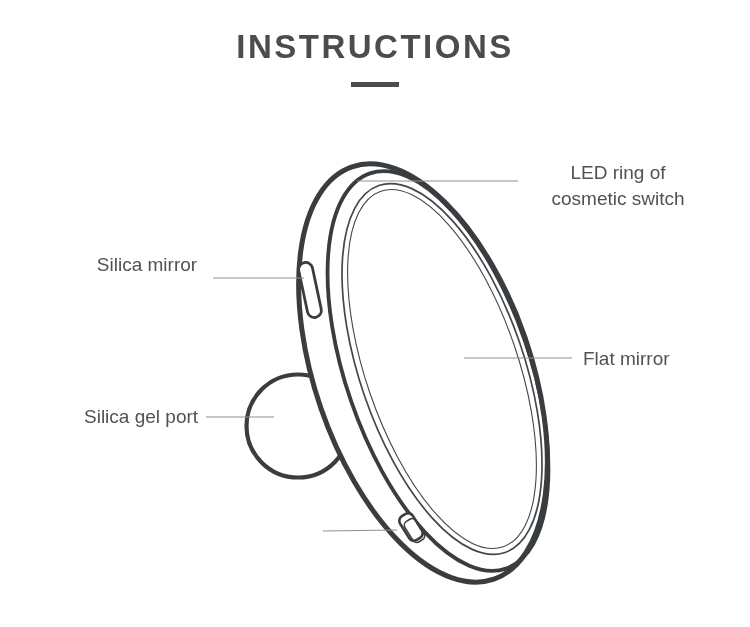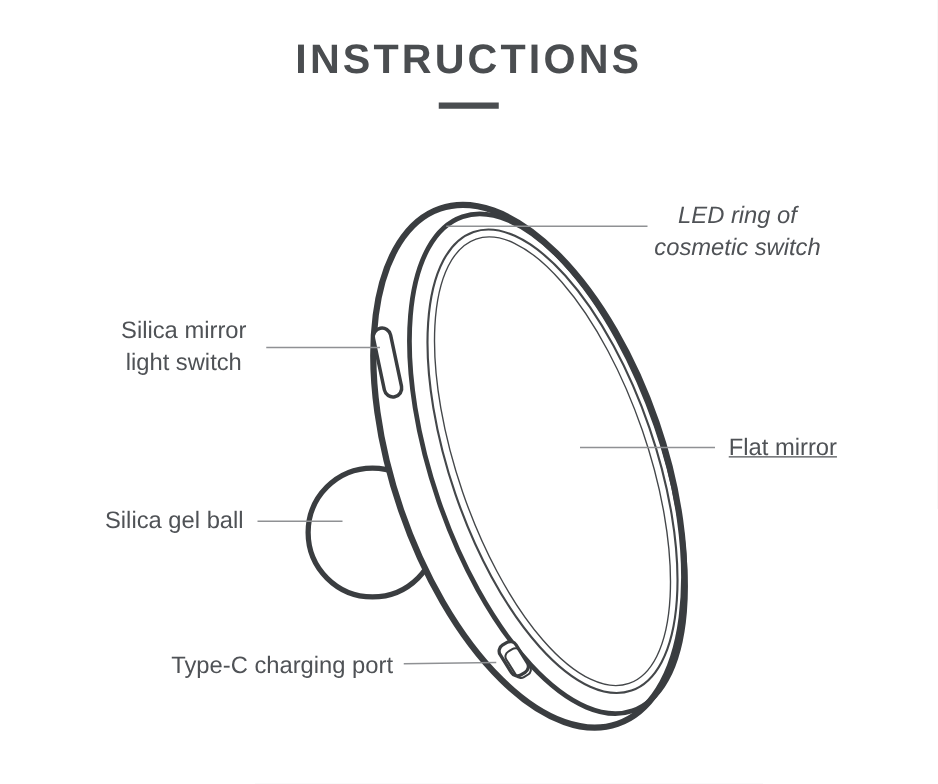--- a/index.html
+++ b/index.html
@@ -63,29 +63,27 @@
     <rect x="403.5" y="513" width="15" height="28" rx="5.5" transform="rotate(-32 411 527)" fill="#ffffff" stroke="#3a3d40" stroke-width="2.6"></rect>
     <rect x="408" y="518.5" width="13" height="24" rx="4.5" transform="rotate(-32 414.5 530.5)" fill="none" stroke="#3a3d40" stroke-width="1.6"></rect>
 
     <line x1="357" y1="181" x2="518" y2="181" stroke="#8f9194" stroke-width="1.2"></line>
     <line x1="213" y1="278" x2="304" y2="278" stroke="#8f9194" stroke-width="1.2"></line>
     <line x1="464" y1="358" x2="572" y2="358" stroke="#8f9194" stroke-width="1.2"></line>
     <line x1="206" y1="417" x2="274" y2="417" stroke="#8f9194" stroke-width="1.2"></line>
     <line x1="323" y1="531" x2="397" y2="530" stroke="#8f9194" stroke-width="1.2"></line>
   </svg>
 
-  <div class="label centered" style="left:495px;top:160px;width:190px;font-style:italic;">
+  <div class="label centered" style="left:523px;top:160px;width:190px;">
     <span>LED ring of</span><br>
     <span>cosmetic switch</span>
   </div>
 
   <div class="label centered" style="left:52px;top:252px;width:190px;">
     <span>Silica mirror</span><br>
-    <span>light switch</span>
   </div>
 
-  <div class="label" style="left:583px;top:346px;text-decoration:underline;">Flat mirror</div>
+  <div class="label" style="left:583px;top:346px;">Flat mirror</div>
 
-  <div class="label" style="left:84px;top:404px;">Silica gel ball</div>
+  <div class="label" style="left:84px;top:404px;">Silica gel port</div>
 
-  <div class="label" style="left:137px;top:520px;">Type-C charging port</div>
 
 </div>
 
 </body></html>

